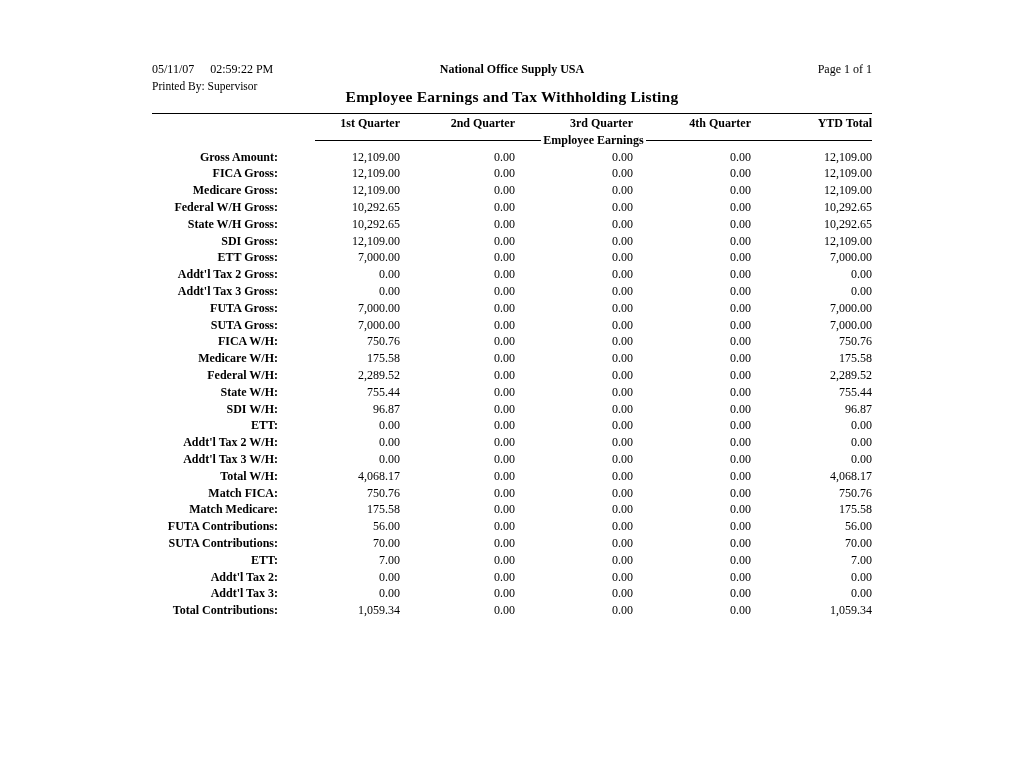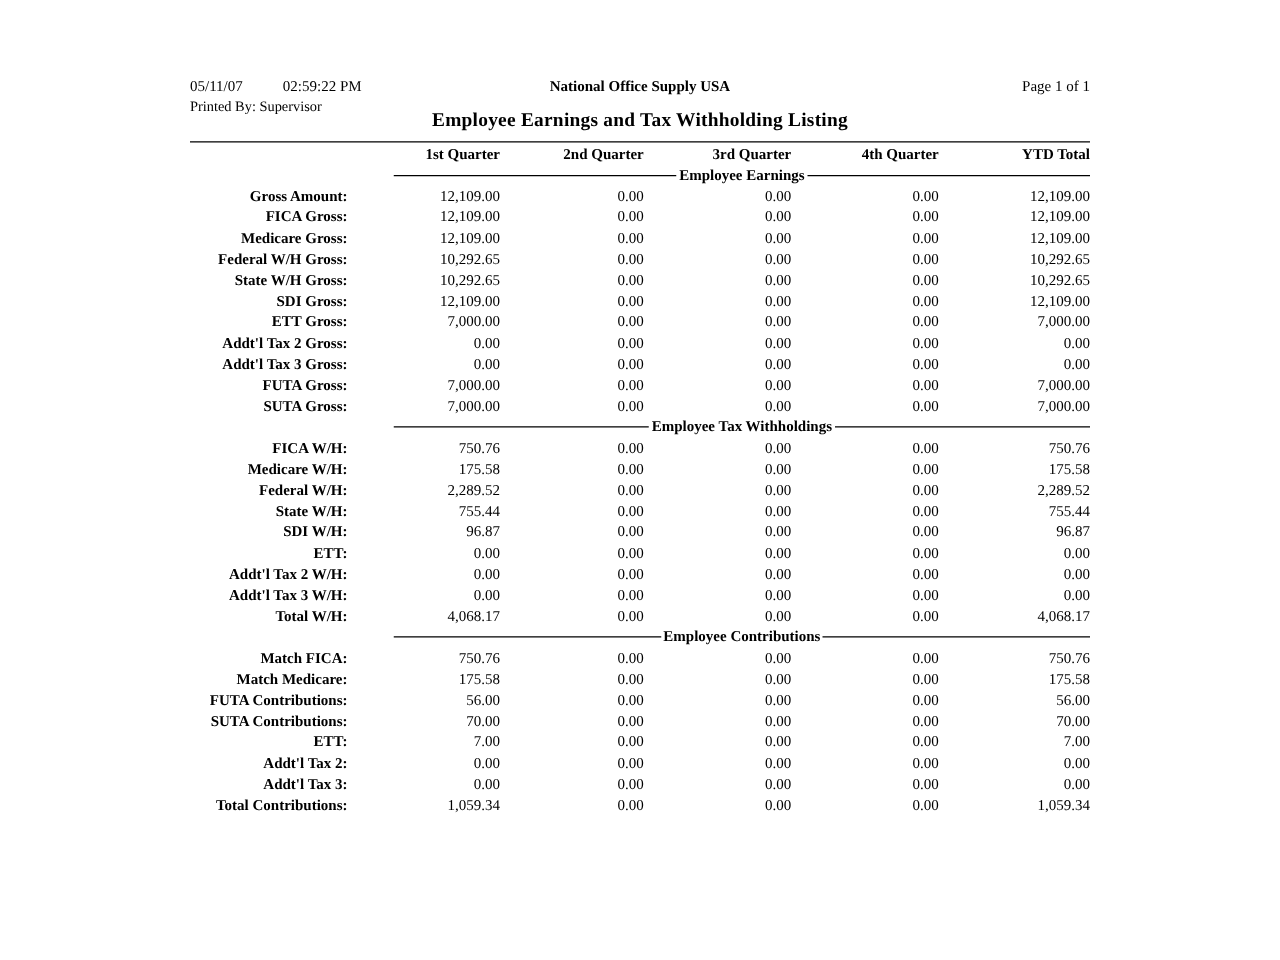--- a/index.html
+++ b/index.html
@@ -14,21 +14,21 @@
     margin:0 auto;
     padding-top:62px;
     position:relative;
   }
   
   .hdr-line1 {
     display:flex; align-items:baseline;
     font-size:12px; height:17px; position:relative;
   }
   .hdr-left { width:260px; white-space:nowrap; }
-  .hdr-left .time { margin-left:32px; }
+  .hdr-left .time { margin-left:16px; }
   .hdr-company {
     position:absolute; left:0; right:0; text-align:center;
     font-weight:bold;
   }
   .hdr-page { margin-left:auto; }
   
   .hdr-line2 { position:relative; height:34px; }
   .printed-by { position:absolute; left:0; top:1px; font-size:11.5px; }
   .report-title {
     position:absolute; left:0; right:0; top:9px;
@@ -191,25 +191,20 @@
         <div class="cell num">7,000.00</div>
       </div>
       <div class="grid-row">
         <div class="cell label">SUTA Gross:</div>
         <div class="cell num">7,000.00</div>
         <div class="cell num">0.00</div>
         <div class="cell num">0.00</div>
         <div class="cell num">0.00</div>
         <div class="cell num">7,000.00</div>
       </div>
-      <div class="section-divider">
-        <span class="dline"></span>
-        <span class="sec-title">Employee Tax Withholdings</span>
-        <span class="dline"></span>
-      </div>
       <div class="grid-row">
         <div class="cell label">FICA W/H:</div>
         <div class="cell num">750.76</div>
         <div class="cell num">0.00</div>
         <div class="cell num">0.00</div>
         <div class="cell num">0.00</div>
         <div class="cell num">750.76</div>
       </div>
       <div class="grid-row">
         <div class="cell label">Medicare W/H:</div>
@@ -268,25 +263,20 @@
         <div class="cell num">0.00</div>
       </div>
       <div class="grid-row">
         <div class="cell label">Total W/H:</div>
         <div class="cell num">4,068.17</div>
         <div class="cell num">0.00</div>
         <div class="cell num">0.00</div>
         <div class="cell num">0.00</div>
         <div class="cell num">4,068.17</div>
       </div>
-      <div class="section-divider">
-        <span class="dline"></span>
-        <span class="sec-title">Employee Contributions</span>
-        <span class="dline"></span>
-      </div>
       <div class="grid-row">
         <div class="cell label">Match FICA:</div>
         <div class="cell num">750.76</div>
         <div class="cell num">0.00</div>
         <div class="cell num">0.00</div>
         <div class="cell num">0.00</div>
         <div class="cell num">750.76</div>
       </div>
       <div class="grid-row">
         <div class="cell label">Match Medicare:</div>

